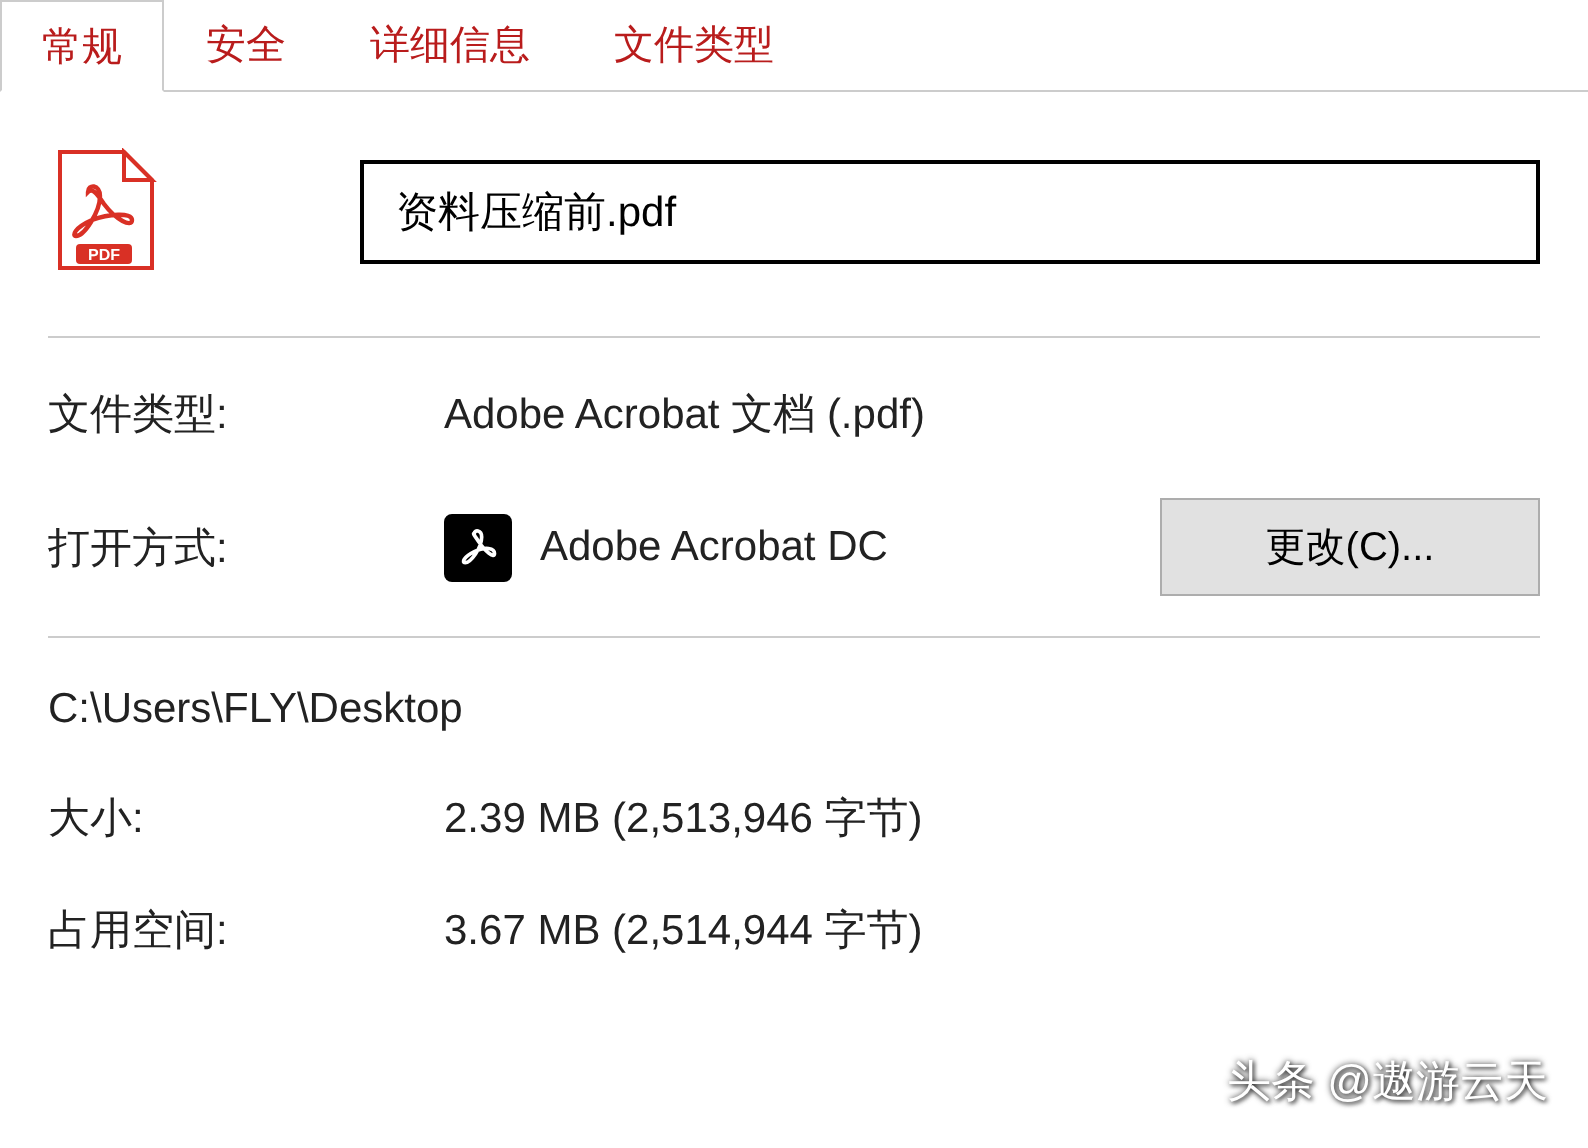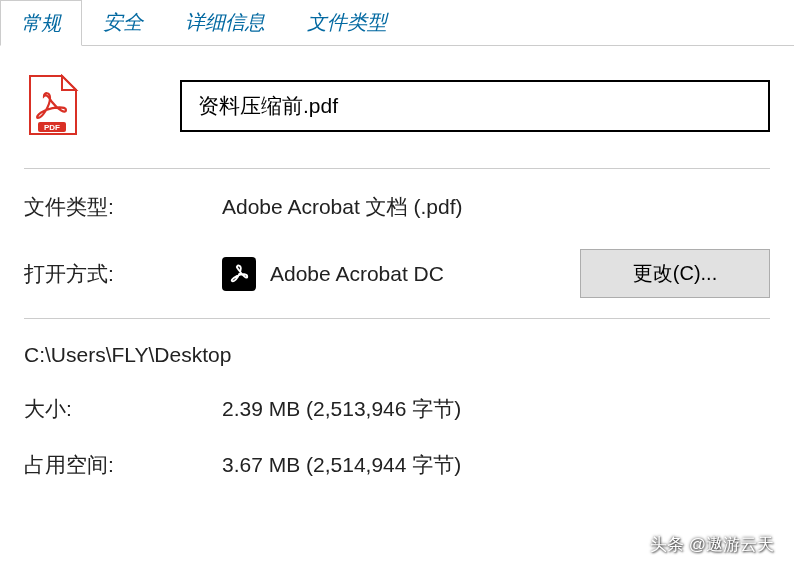--- a/index.html
+++ b/index.html
@@ -11,26 +11,25 @@
       overflow: hidden;
     }
     .tabs {
       display: flex;
       border-bottom: 1px solid #ccc;
       height: 46px;
     }
     .tab {
       padding: 10px 20px;
       font-size: 20px;
-      color: #0369a1;
+      color: #b91c1c;
       border: 1px solid transparent;
       cursor: pointer;
       display: flex;
       align-items: center;
-      font-style: italic;
     }
     .tab.active {
       border: 1px solid #ccc;
       border-bottom: 1px solid #fff;
       background: #fff;
       margin-bottom: -1px;
     }
     .content {
       padding: 28px 24px 0 24px;
     }
@@ -97,21 +96,21 @@
       font-family: inherit;
       cursor: pointer;
       margin-left: auto;
       min-width: 190px;
     }
     .watermark {
       position: absolute;
       bottom: 18px;
       right: 20px;
       color: #fff;
-      font-size: 17px;
+      font-size: 22px;
       text-shadow: 0 0 3px rgba(0,0,0,0.8), 1px 1px 2px rgba(0,0,0,0.6);
     }
     .openwith-row { margin-bottom: 20px; }
   </style>
 </head>
 <body>
 
 <div class="tabs">
   <div class="tab active">常规</div>
   <div class="tab">安全</div>

